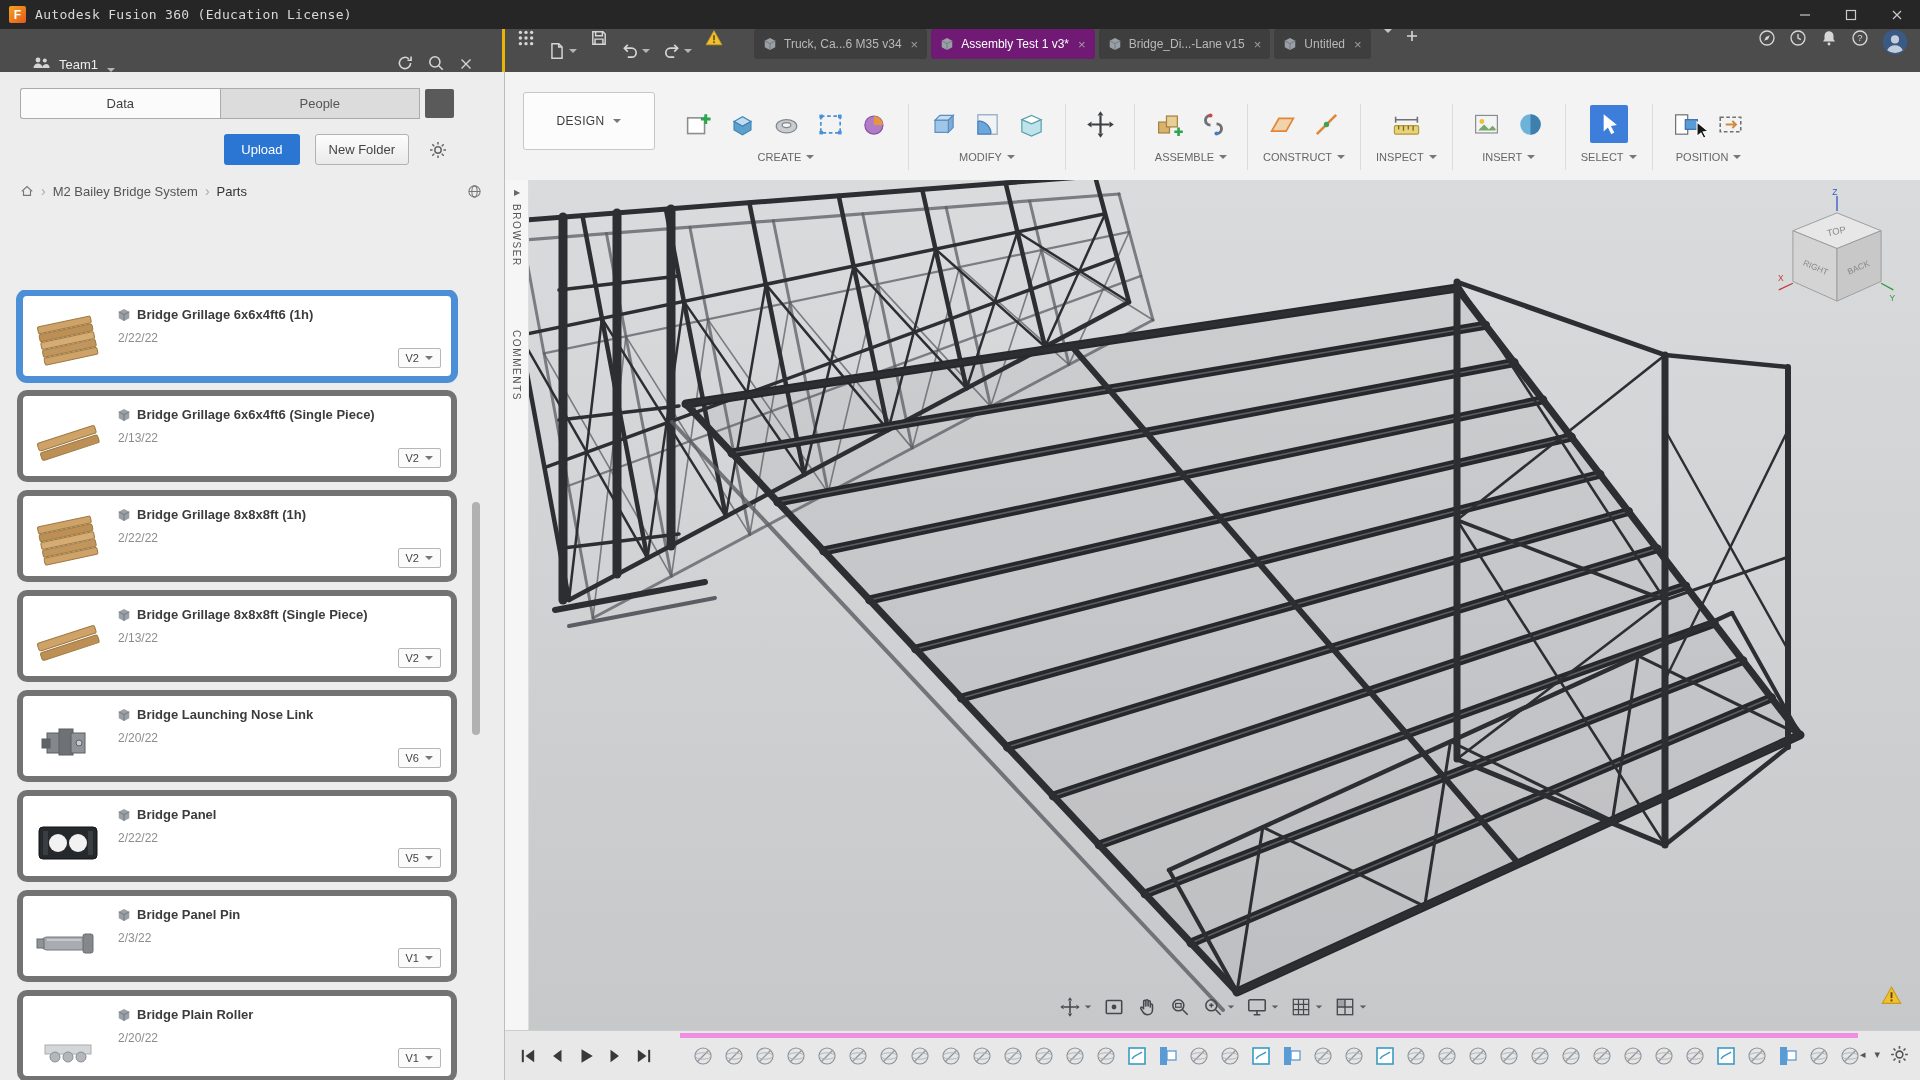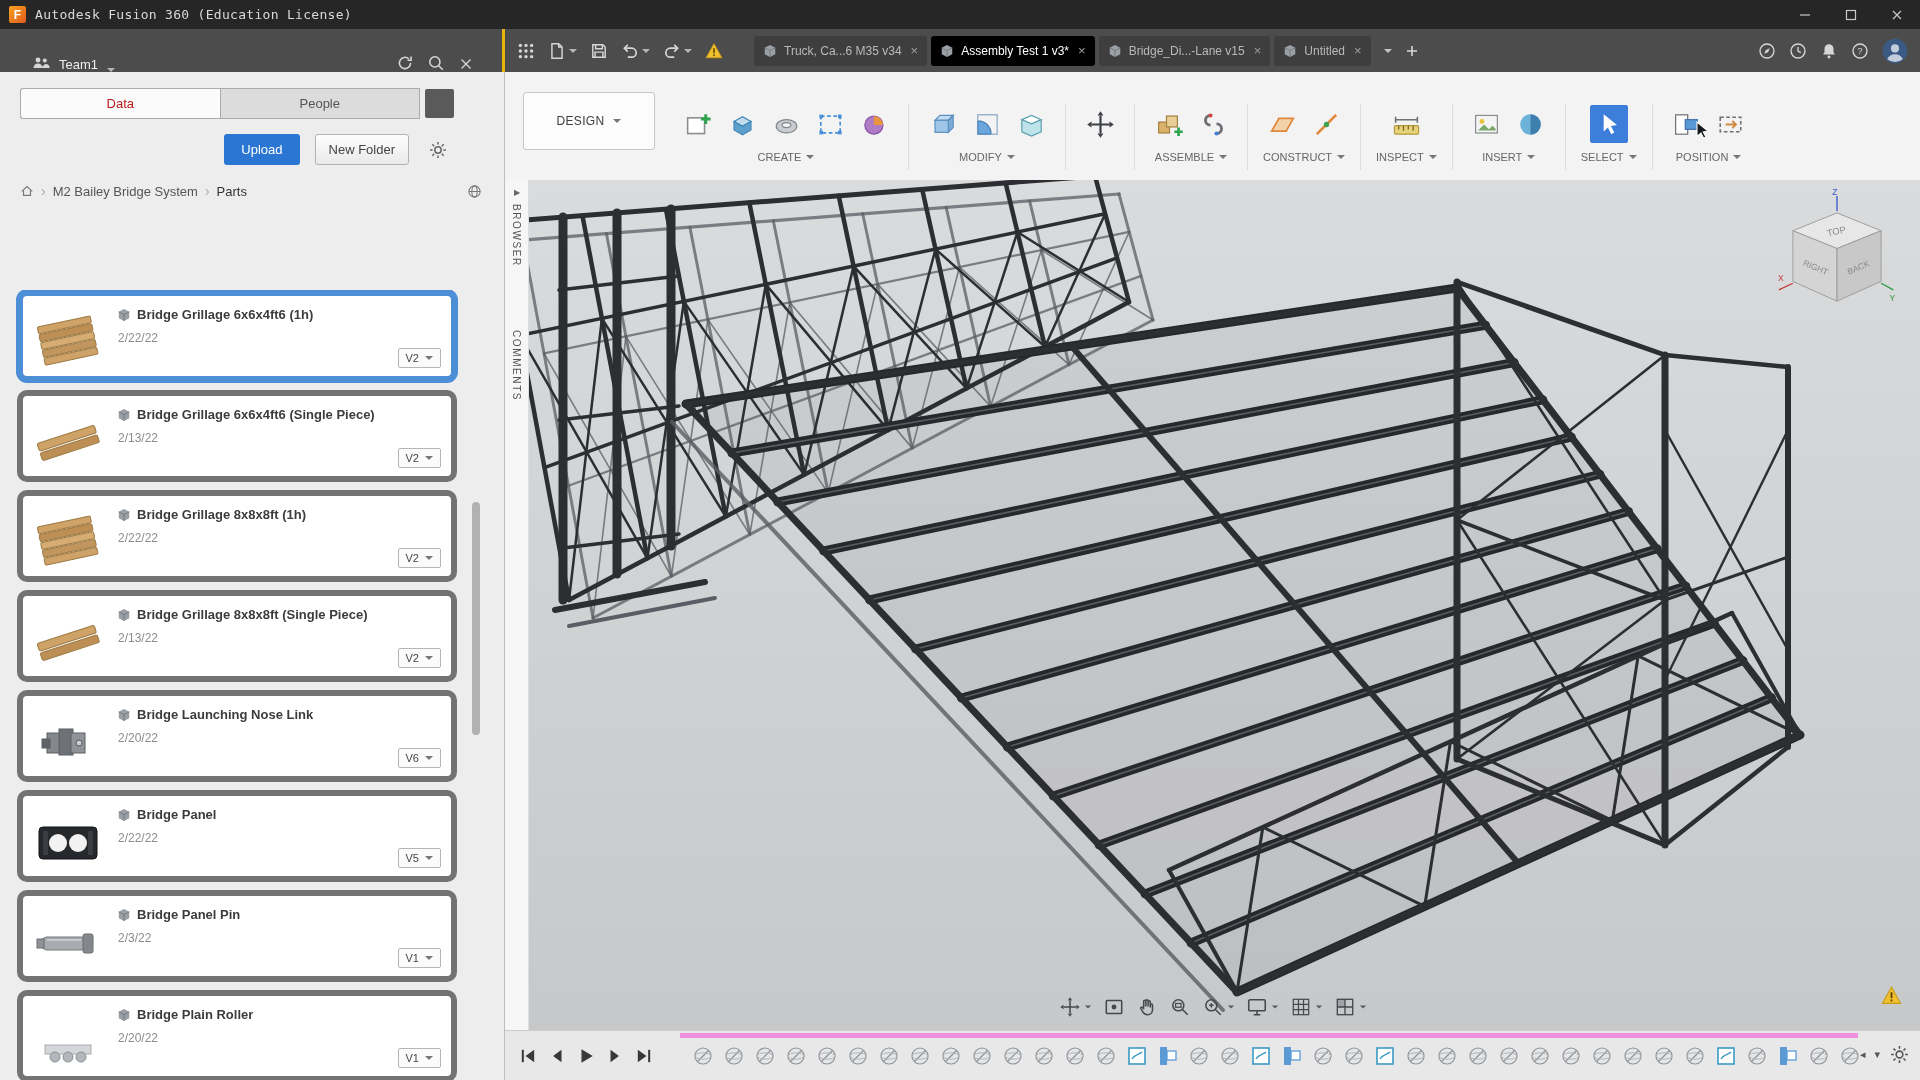--- a/index.html
+++ b/index.html
@@ -15,33 +15,33 @@
 .logo{width:17px;height:17px;border-radius:2px;background:linear-gradient(135deg,#f6a21f,#e05b1d);display:flex;align-items:center;justify-content:center;color:#fff;font-weight:bold;font-size:12px}
 .title{font-family:"DejaVu Sans Mono",monospace;font-size:13px;letter-spacing:.3px}
 .winbtns{margin-left:auto;display:flex;height:100%}
 .winbtn{width:46px;display:flex;align-items:center;justify-content:center;color:#c9c9c9}
 
 .appbar{position:absolute;top:29px;left:0;right:0;height:43px;background:#4c4c4c;display:flex;color:#d6d6d6}
 .appbar-left{width:505px;flex-shrink:0;display:flex;align-items:flex-end;gap:9px;padding:0 28px;border-right:3px solid #eab308}
 .team-label{font-size:13px;color:#ededed}
 .appbar-left .ic,.appbar-right .ic{color:#d6d6d6}
 .appbar-left .ic{margin-left:4px}
-.appbar-right{flex:1;display:flex;align-items:center;gap:13px;padding:0 12px}
+.appbar-right{flex:1;display:flex;gap:13px;padding:0 12px}
 .tool-pair{display:flex;align-items:center;gap:3px}
 .doc-tabs{display:flex;align-items:center;gap:4px;margin-left:18px;height:30px}
 .doc-tab{height:30px;display:flex;align-items:center;gap:7px;background:#3e3e3e;border-radius:3px;padding:0 9px;max-width:200px}
-.doc-tab.active{background:#000000}
+.doc-tab.active{background:#701a75}
 .doc-tab-label{font-size:12px;color:#b9b9b9;white-space:nowrap;overflow:hidden;text-overflow:ellipsis}
 .doc-tab.active .doc-tab-label{color:#fff}
 .doc-tab-close{color:#9f9f9f;font-size:13px;margin-left:2px}
 
 .data-panel{position:absolute;top:72px;left:0;width:505px;bottom:0;background:#ededed;border-right:1px solid #bdbdbd;overflow:hidden}
 .seg{display:flex;align-items:center;margin:16px 50px 0 20px;height:31px}
 .seg-btn{flex:1;height:100%;display:flex;align-items:center;justify-content:center;font-size:13px;border:1px solid #ababab;background:#dcdcdc;color:#555}
-.seg-btn.active{background:#fbfbfb;color:#b91c1c}
+.seg-btn.active{background:#fbfbfb;color:#404040}
 .seg-btn:first-child{border-radius:3px 0 0 3px;border-right:none}
 .seg-square{width:29px;height:29px;background:#5a5a5a;border-radius:2px;margin-left:5px;flex-shrink:0}
 .actions{display:flex;align-items:center;justify-content:flex-end;gap:15px;margin:15px 56px 0 20px}
 .btn-upload{background:var(--upload-blue,#2a76d2);color:#fff;font-size:13px;padding:8px 17px;border-radius:3px}
 .btn-newfolder{background:linear-gradient(#fdfdfd,#eaeaea);border:1px solid #b2b2b2;color:#444;font-size:13px;padding:7px 13px;border-radius:3px}
 .gearic{width:20px;height:20px;color:#666;margin-left:4px}
 .breadcrumb{display:flex;align-items:center;gap:7px;margin:18px 22px 0 20px;font-size:13px;color:#666}
 .bc{color:#777}
 .crumb-sep{color:#aaa;font-size:14px}
 .crumb-link{color:#555}

